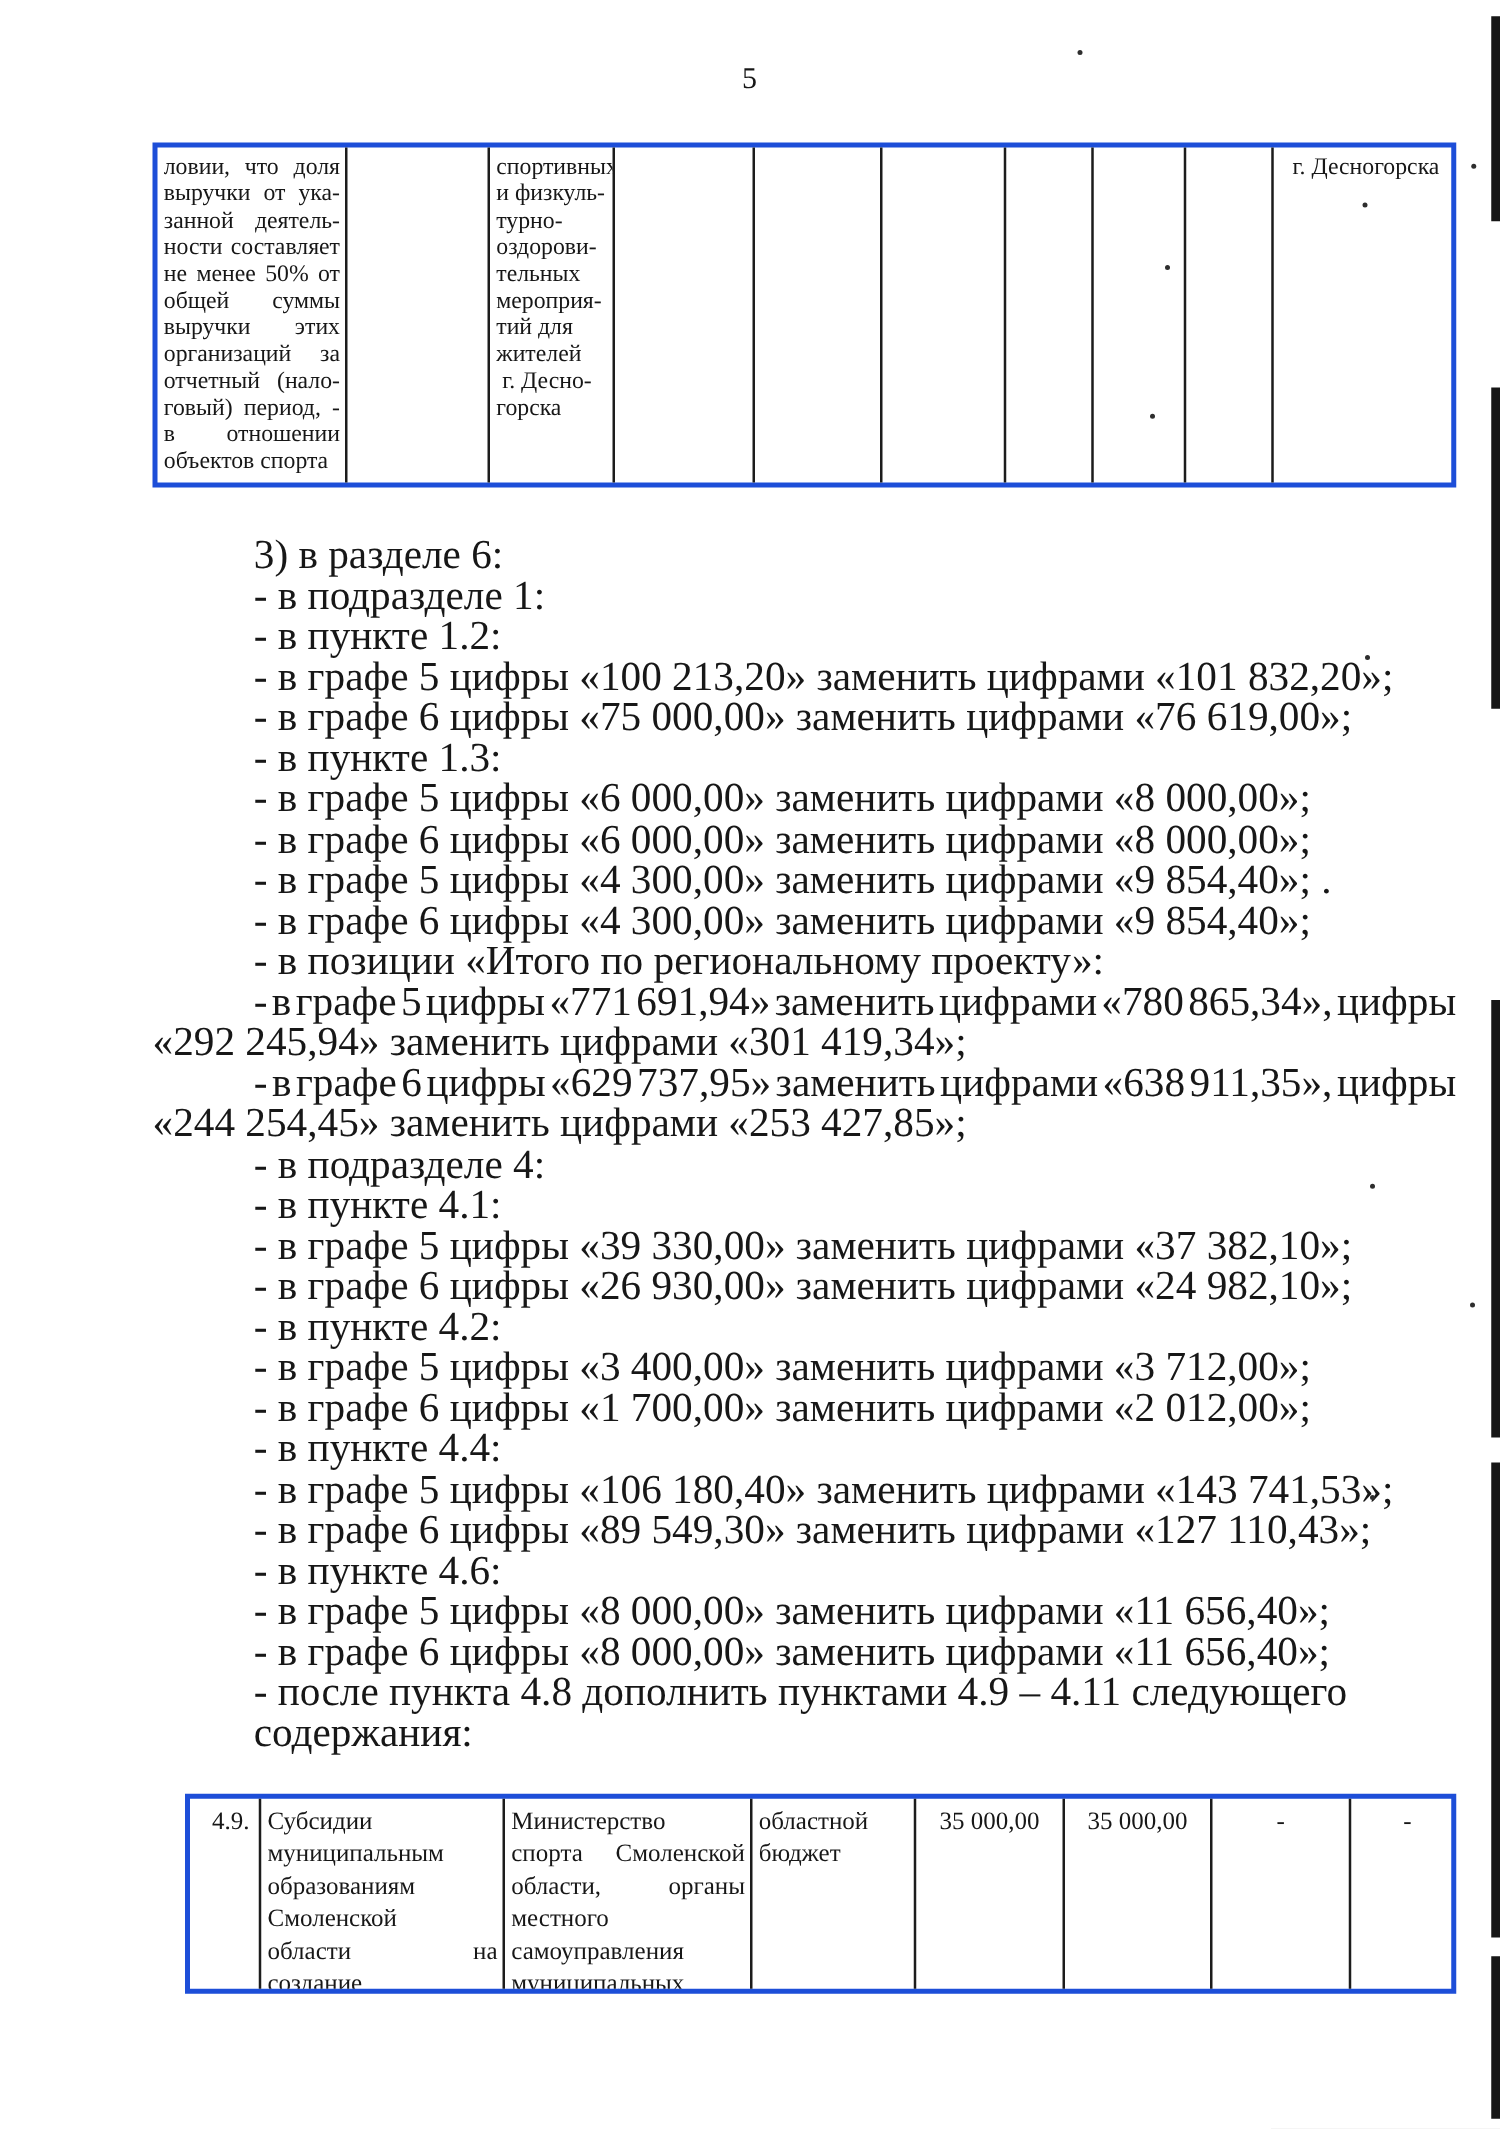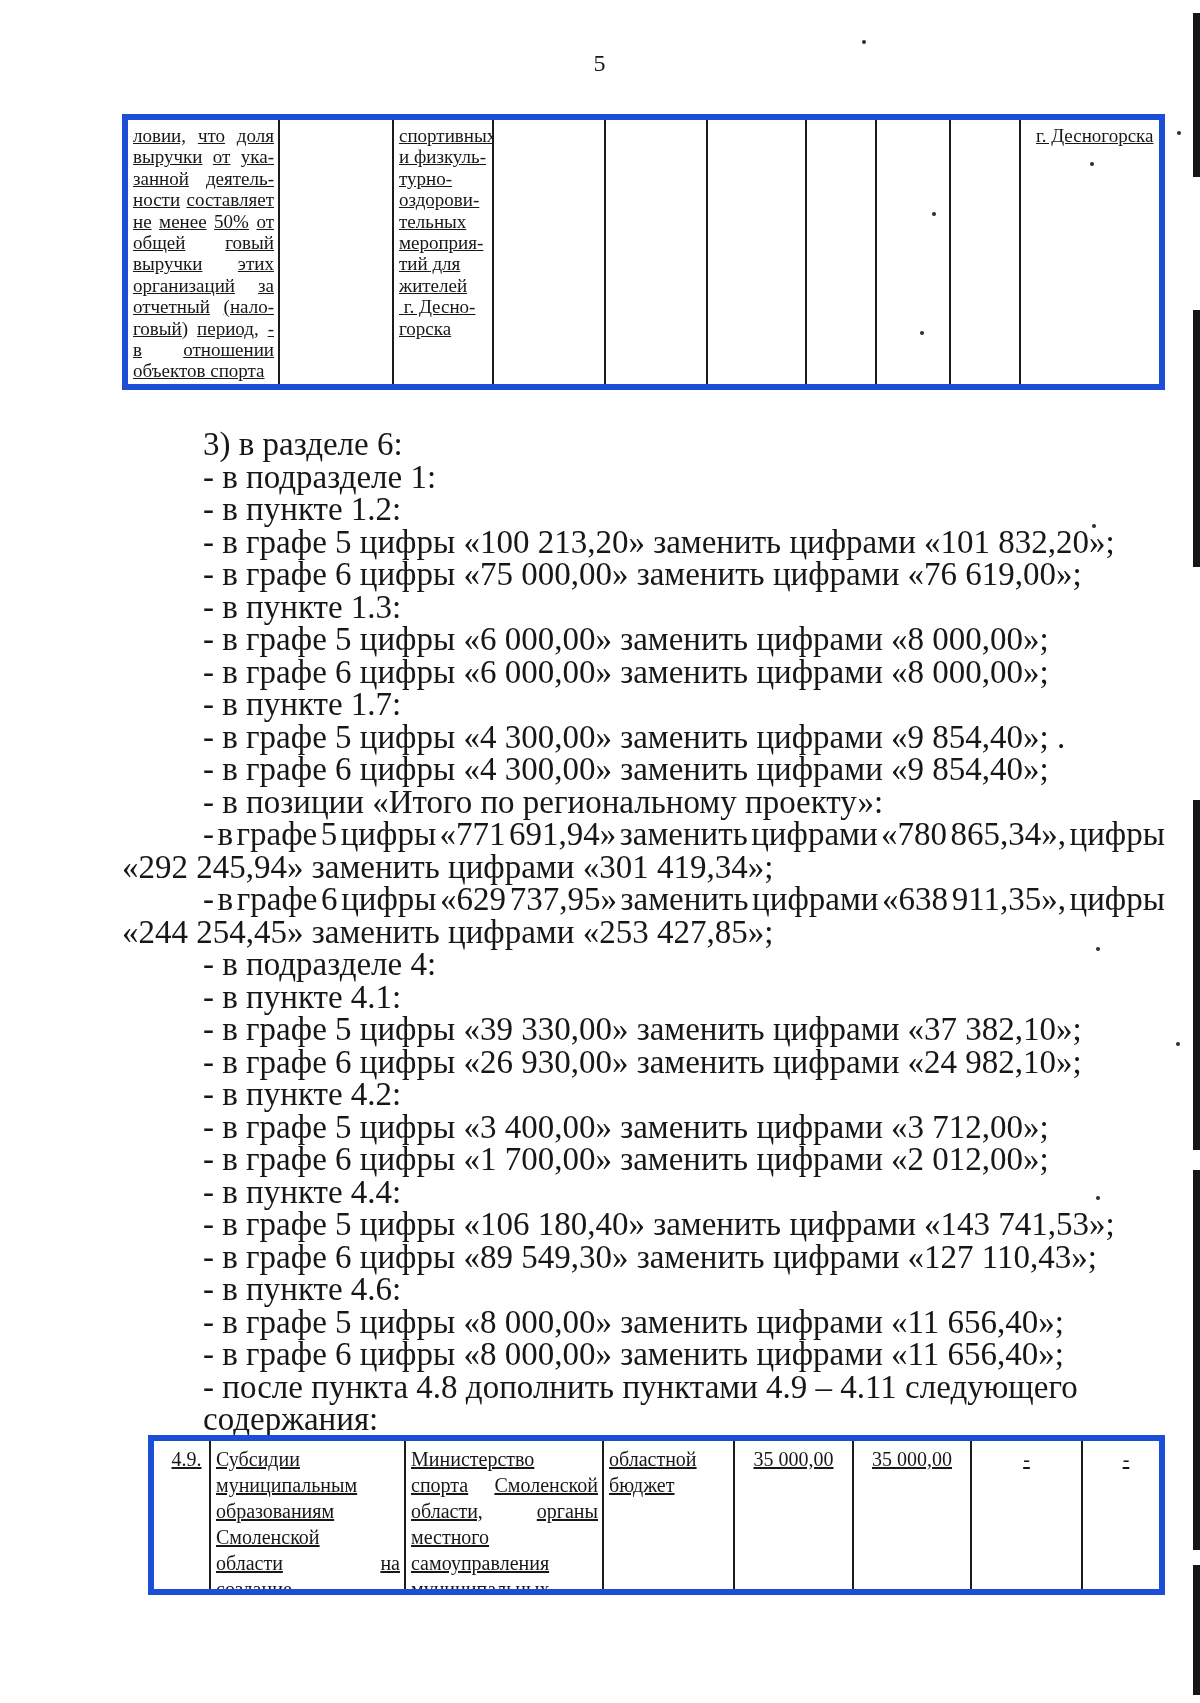--- a/index.html
+++ b/index.html
@@ -18,22 +18,21 @@
     position: absolute;
     top: 50px; left: 0; width: 1200px;
     text-align: center;
     font-size: 24px;
     letter-spacing: 1px;
   }
   
   .doc-table {
     position: absolute;
     display: flex;
-    border: 6px solid #1d4ed8;
-    text-decoration: underline;
+    border: 4px solid #1d4ed8;
   }
   .top-table { left: 122px; top: 114px; width: 1043px; height: 276px; font-size: 19px; line-height: 21.4px; }
   .bottom-table { left: 148px; top: 1435px; width: 1017px; height: 160px; font-size: 20px; line-height: 26px; }
   .cell {
     border-right: 2px solid #1c1c1c;
     padding: 5px 4px 0 5px;
     overflow: hidden;
   }
   .cell:last-child { border-right: none; flex: 1; margin-left: 10px; }
   .cell.center { text-align: center; padding-left: 2px; padding-right: 2px; }
@@ -97,21 +96,21 @@
           <span>составляет</span>
         </div>
         <div class="tline spread">
           <span>не</span>
           <span>менее</span>
           <span>50%</span>
           <span>от</span>
         </div>
         <div class="tline spread">
           <span>общей</span>
-          <span>говый</span>
+          <span>суммы</span>
         </div>
         <div class="tline spread">
           <span>выручки</span>
           <span>этих</span>
         </div>
         <div class="tline spread">
           <span>организаций</span>
           <span>за</span>
         </div>
         <div class="tline spread">
@@ -155,21 +154,20 @@
 
   <div class="body-text">
       <div class="tline indent">3) в разделе 6:</div>
       <div class="tline indent">- в подразделе 1:</div>
       <div class="tline indent">- в пункте 1.2:</div>
       <div class="tline indent">- в графе 5 цифры «100 213,20» заменить цифрами «101 832,20»;</div>
       <div class="tline indent">- в графе 6 цифры «75 000,00» заменить цифрами «76 619,00»;</div>
       <div class="tline indent">- в пункте 1.3:</div>
       <div class="tline indent">- в графе 5 цифры «6 000,00» заменить цифрами «8 000,00»;</div>
       <div class="tline indent">- в графе 6 цифры «6 000,00» заменить цифрами «8 000,00»;</div>
-      <div class="tline indent">- в пункте 1.7:</div>
       <div class="tline indent">- в графе 5 цифры «4 300,00» заменить цифрами «9 854,40»; .</div>
       <div class="tline indent">- в графе 6 цифры «4 300,00» заменить цифрами «9 854,40»;</div>
       <div class="tline indent">- в позиции «Итого по региональному проекту»:</div>
       <div class="tline spread indent">
         <span>-</span>
         <span>в</span>
         <span>графе</span>
         <span>5</span>
         <span>цифры</span>
         <span>«771</span>

